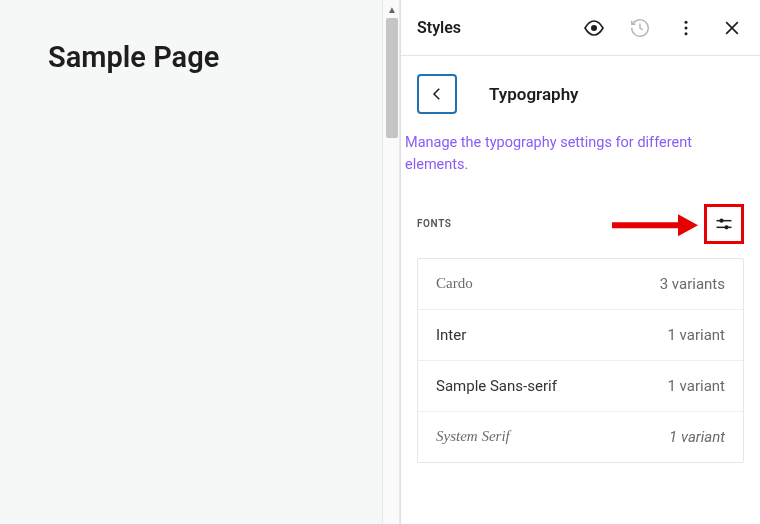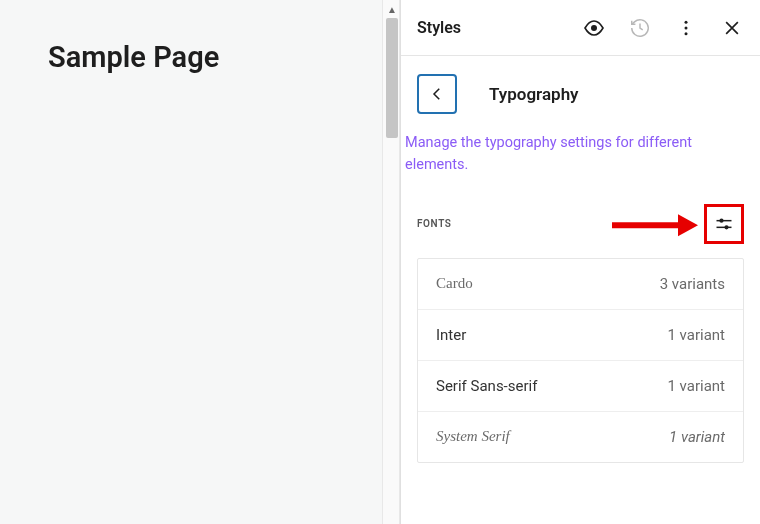--- a/index.html
+++ b/index.html
@@ -103,21 +103,21 @@
   <div class="fonts-list">
       <div class="font-item">
         <div class="font-name serif">Cardo</div>
         <div class="font-variants">3 variants</div>
       </div>
       <div class="font-item">
         <div class="font-name">Inter</div>
         <div class="font-variants">1 variant</div>
       </div>
       <div class="font-item">
-        <div class="font-name">Serif Sans-serif</div>
+        <div class="font-name">Sample Sans-serif</div>
         <div class="font-variants">1 variant</div>
       </div>
       <div class="font-item">
         <div class="font-name serif">System Serif</div>
         <div class="font-variants">1 variant</div>
       </div>
     </div>
 </div>
 
 </body></html>

